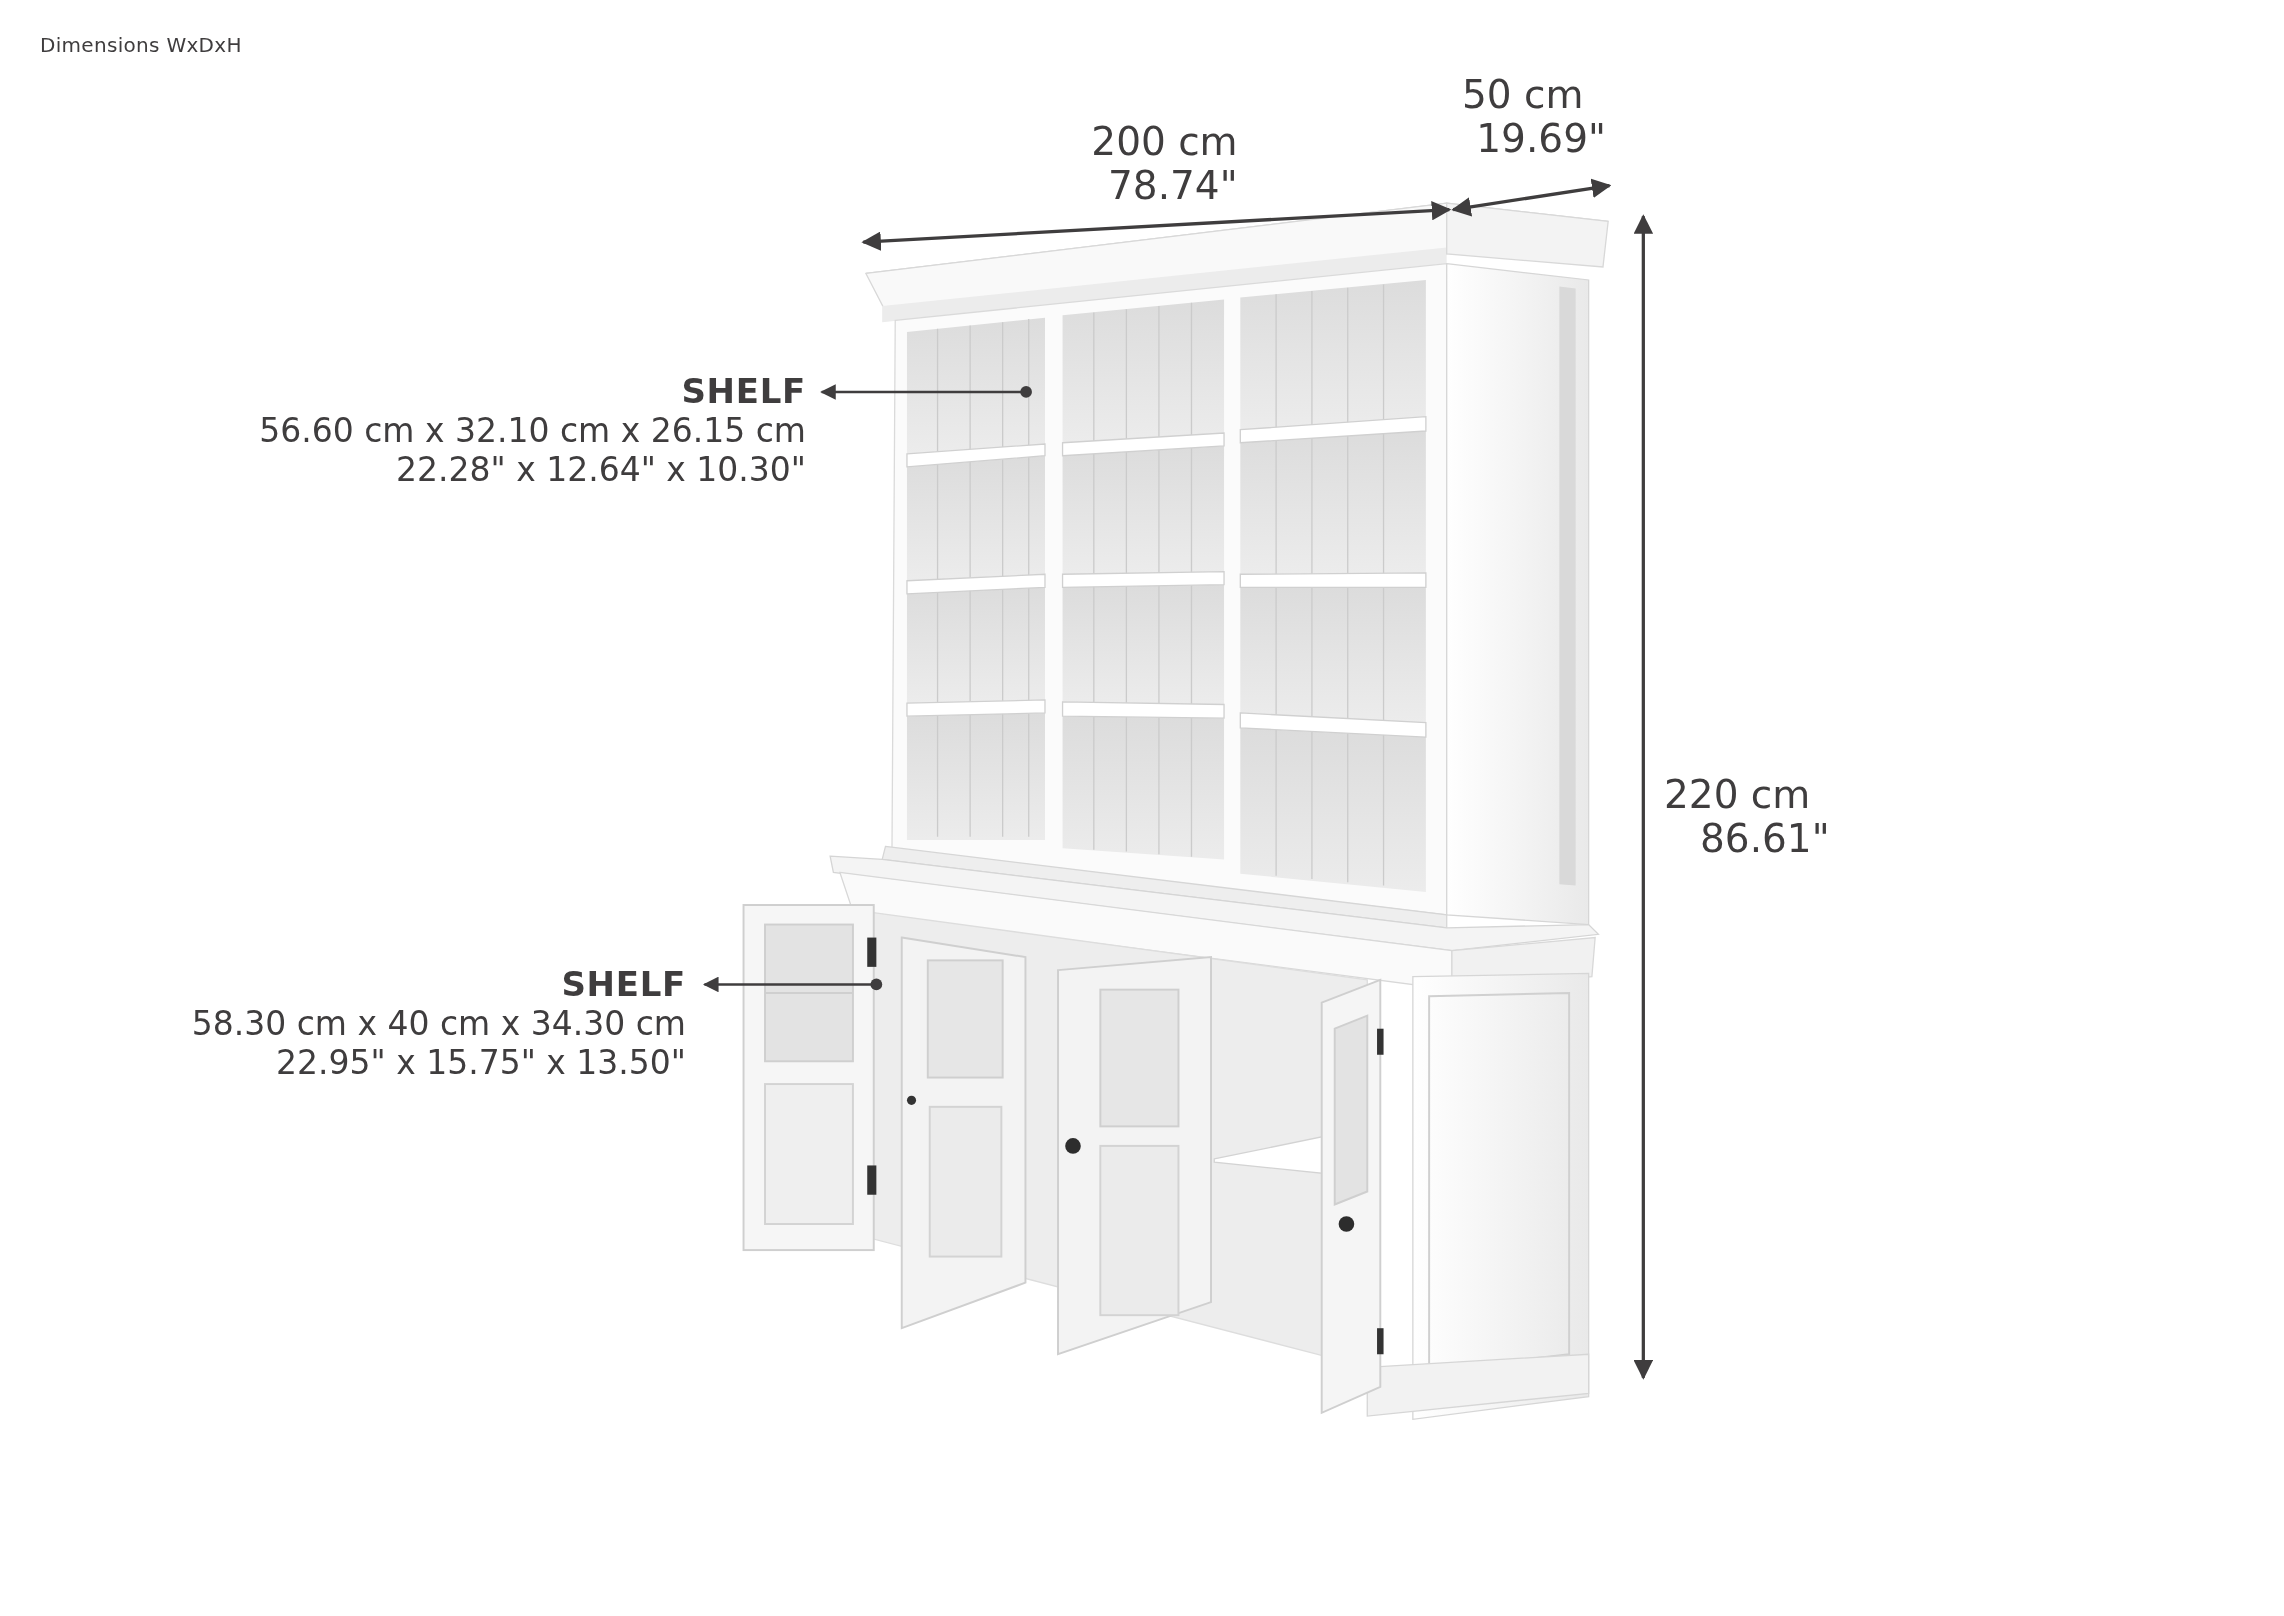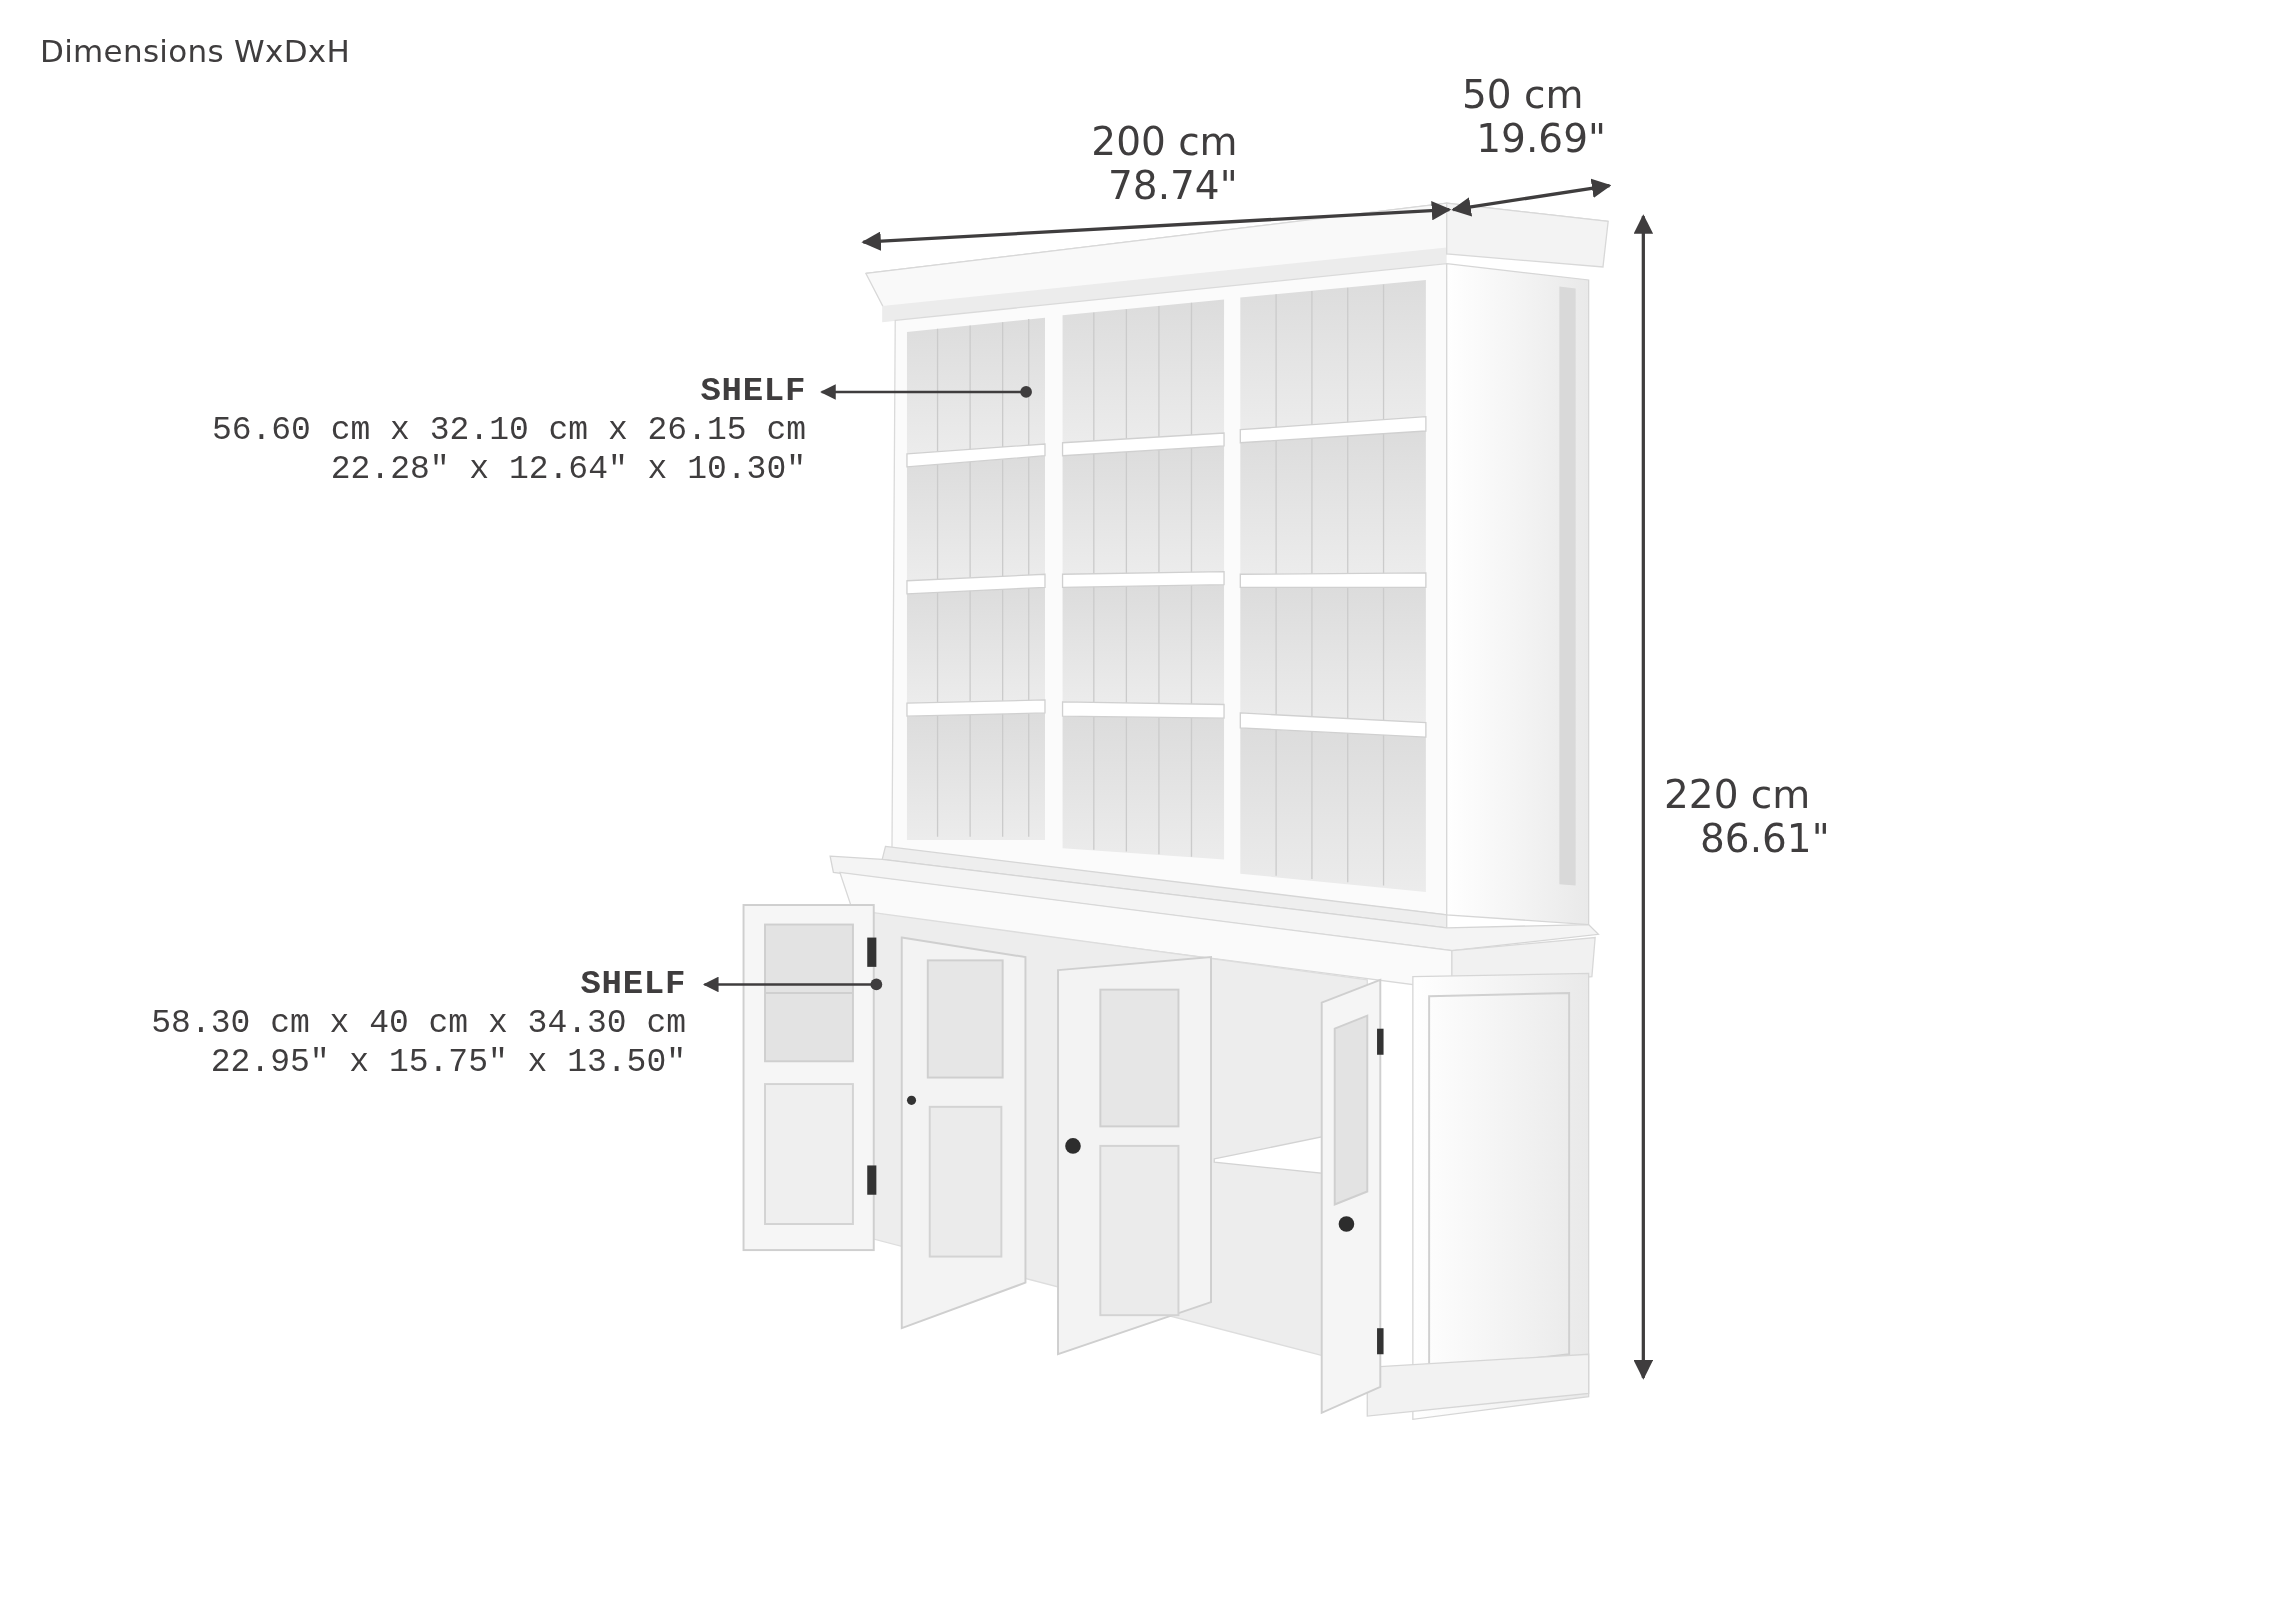--- a/index.html
+++ b/index.html
@@ -1,24 +1,24 @@
 <!DOCTYPE html>
 <html style="font-size:10.4px"><head>
 <meta charset="utf-8">
 <style>
   html, body { margin: 0; padding: 0; background: #ffffff; }
   body { width: 2284px; height: 1616px; position: relative; overflow: hidden;
          font-family: "DejaVu Sans", "Liberation Sans", sans-serif; color: #3f3d3e; }
   .abs { position: absolute; }
-  .title { left: 40px; top: 33px; font-size: 31px; letter-spacing: 0.3px; }
+  .title { left: 40px; top: 33px; font-size: 20px; letter-spacing: 0.3px; }
   .dim { font-size: 39px; line-height: 44px; white-space: nowrap; }
   .dim .l2 { display: block; }
   .label-bold { font-weight: bold; font-size: 34px; letter-spacing: 0.7px; }
   .spec { font-size: 33px; line-height: 39px; text-align: right; white-space: nowrap; }
-  .spec span { display: block; font-family: Liberation Mono, monospace; }
+  .spec span { display: block; }
   svg.drawing { position: absolute; left: 0; top: 0; }
 </style>
 </head>
 <body>
 
 <div class="abs title">Dimensions WxDxH</div>
 
 <svg class="drawing" width="2284" height="1616" viewBox="0 0 3508 2482">
   <defs>
     <marker id="ah" viewBox="0 0 10 10" refX="9" refY="5" markerWidth="6" markerHeight="6" orient="auto-start-reverse">

